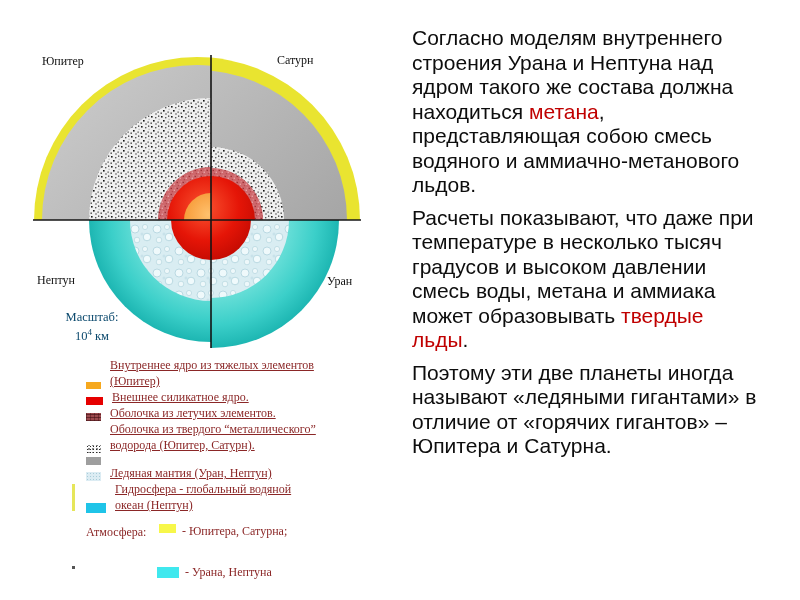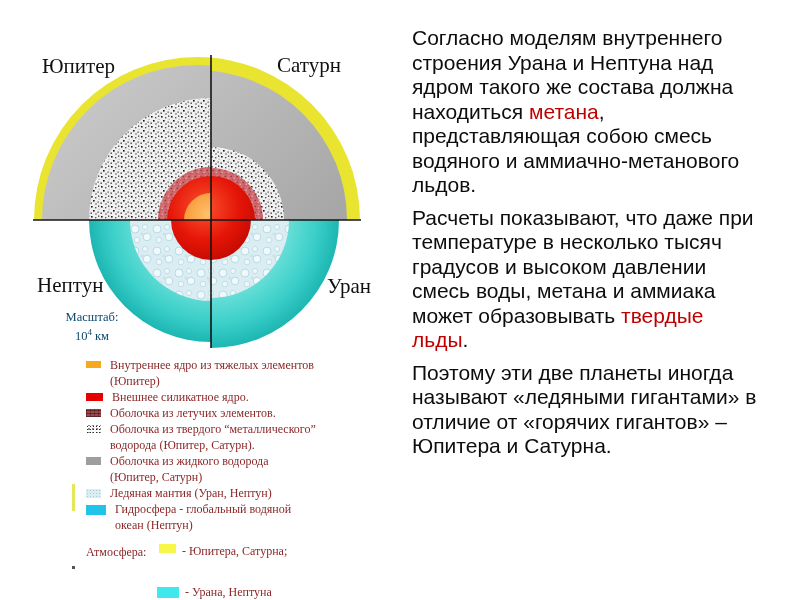--- a/index.html
+++ b/index.html
@@ -1,35 +1,35 @@
 <!DOCTYPE html>
 <html><head>
 <meta charset="utf-8">
 <style>
   html,body{margin:0;padding:0;background:#fff;}
   .slide{position:relative;width:800px;height:600px;background:#ffffff;overflow:hidden;
          font-family:"Liberation Sans",sans-serif;}
   
   .diagram-svg{position:absolute;left:20px;top:25px;width:370px;height:340px;}
   .planet-label{position:absolute;font-family:"Liberation Serif","DejaVu Serif",serif;
-                font-size:21px;color:#111;white-space:nowrap;}
+                font-size:12px;color:#111;white-space:nowrap;}
   .lbl-jupiter{left:42px;top:54px;}
   .lbl-saturn{left:277px;top:53px;}
   .lbl-neptune{left:37px;top:273px;}
   .lbl-uranus{left:311px;top:274px;margin-left:16px;}
   .scale-note{position:absolute;left:52px;top:310px;width:80px;text-align:center;
               font-family:"Liberation Serif","DejaVu Serif",serif;font-size:12.5px;color:#0c4a6e;
               line-height:15px;}
   .scale-note sup{font-size:9px;}
   .scale-unit{margin-left:3px;}
   
   .legend{position:absolute;left:86px;top:357px;width:300px;
           font-family:"Liberation Serif","DejaVu Serif",serif;font-size:12px;line-height:16px;
           color:#8b2727;}
-  .lg-row{display:flex;align-items:flex-start;}
+  .lg-row{display:flex;align-items:flex-end;text-decoration:underline;}
   .lg-sw{width:15px;height:7px;margin:4px 9px 0 0;flex:none;}
   .lg-tx{width:225px;}
   .lg-tx span{display:block;}
   .sw-orange{background:#f6a81e;}
   .sw-red{background:#e60000;height:8px;width:17px;}
   .sw-maroon{background-color:#9c4a4e;height:8px;
      background-image:repeating-linear-gradient(0deg,rgba(56,10,14,.55) 0 1px,transparent 1px 3px),
                       repeating-linear-gradient(90deg,rgba(56,10,14,.4) 0 1px,transparent 1px 4px);}
   .sw-speckle{background-color:#fbfbfb;height:8px;
      background-image:radial-gradient(circle,#2a2a2a 32%,transparent 38%),
@@ -185,24 +185,20 @@
     </div>
     <div class="lg-row">
       <span class="lg-sw sw-speckle"></span>
       <span class="lg-tx">
           <span>Оболочка из твердого “металлического”</span>
           <span>водорода (Юпитер, Сатурн).</span>
         </span>
     </div>
     <div class="lg-row">
       <span class="lg-sw sw-gray"></span>
-      <span class="lg-tx">
-          <span>Оболочка из жидкого водорода</span>
-          <span>(Юпитер, Сатурн)</span>
-        </span>
     </div>
     <div class="lg-row">
       <span class="lg-sw sw-ice"></span>
       <span class="lg-tx">
           <span>Ледяная мантия (Уран, Нептун)</span>
         </span>
     </div>
     <div class="lg-row">
       <span class="lg-sw sw-cyan"></span>
       <span class="lg-tx">

